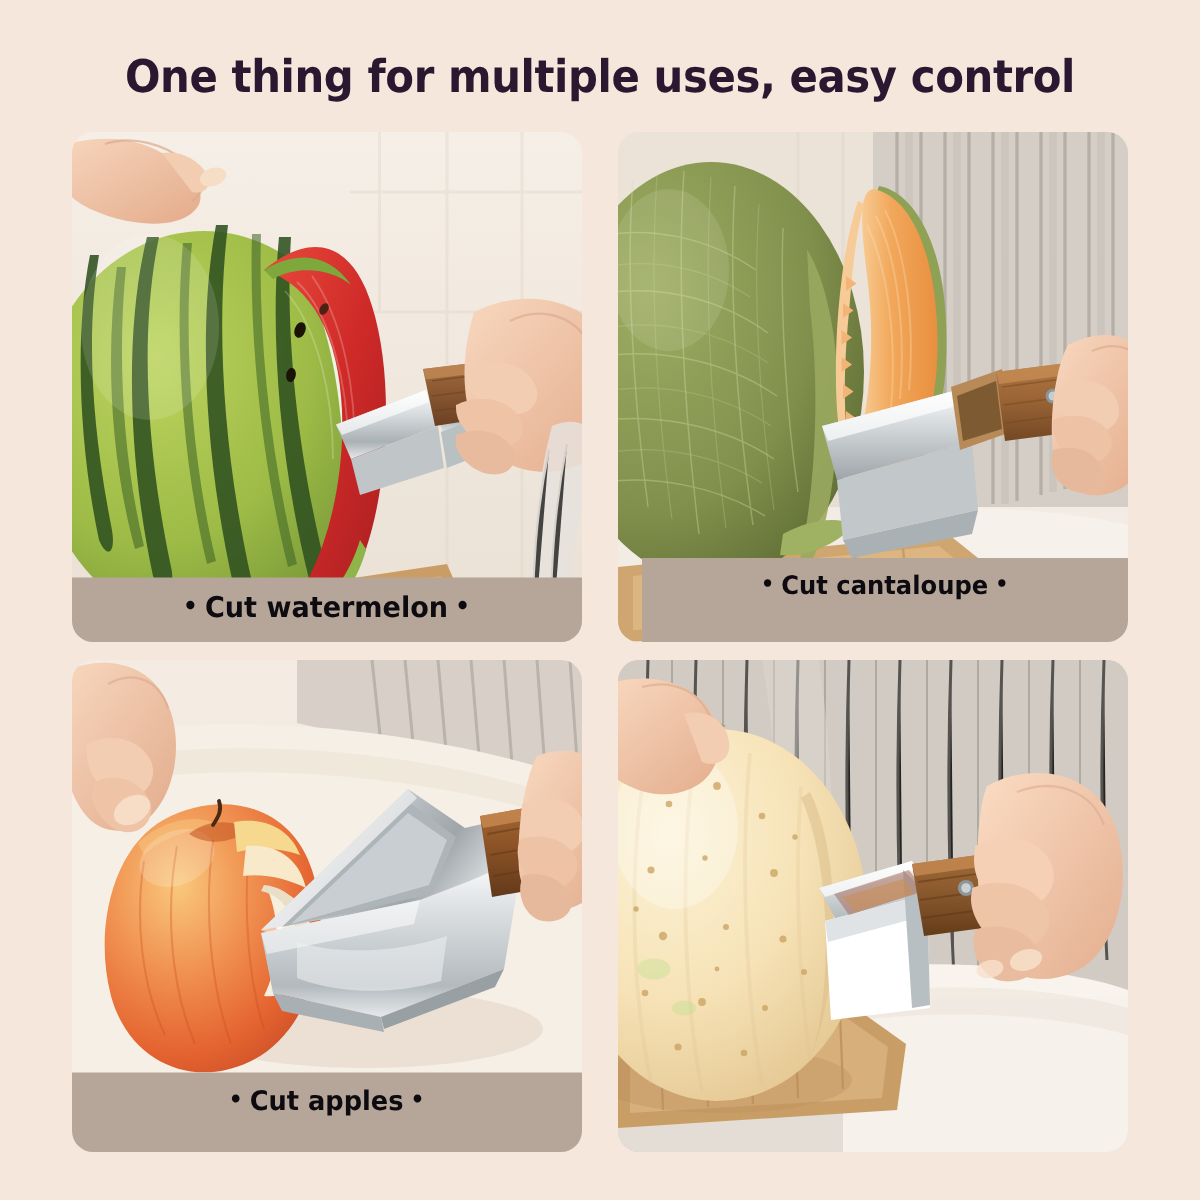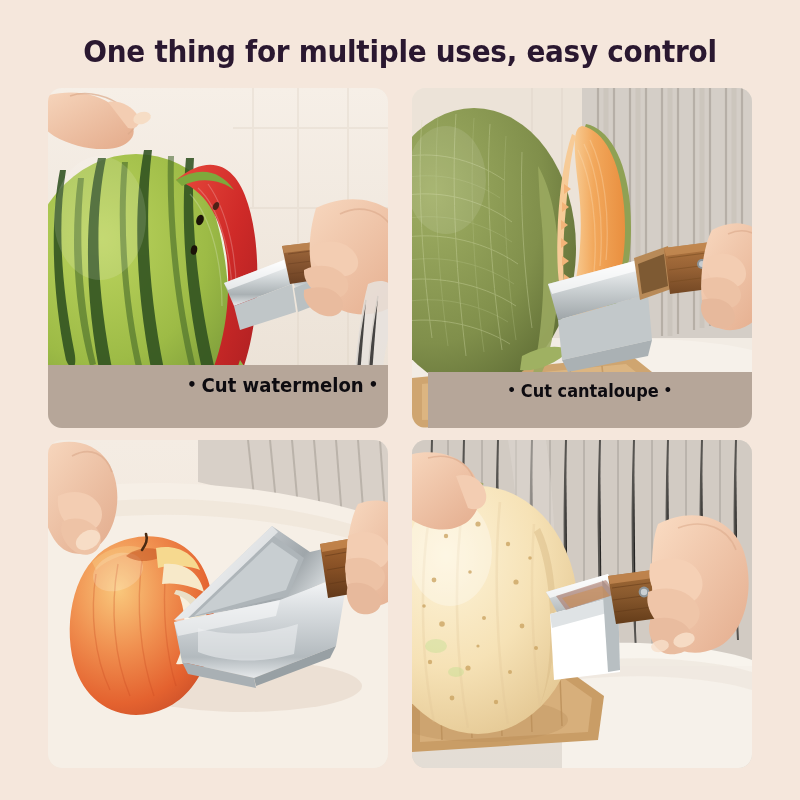--- a/index.html
+++ b/index.html
@@ -52,21 +52,21 @@
   .caption-bar{
     position:absolute;
     left:0;right:0;bottom:0;
     background:#b6a699;
     display:flex;
     align-items:flex-start;
     justify-content:center;
     padding-top:9px;
     box-sizing:border-box;
   }
-  .p1 .caption-bar{height:63px;justify-content:flex-end;}
+  .p1 .caption-bar{height:43px;}
   .p2 .caption-bar{height:56px;margin-left:16px;}
   .p3 .caption-bar{height:53px;}
   .p4 .caption-bar{height:53px;}
 
   .caption-text{
     font-family:"DejaVu Sans",sans-serif;
     font-weight:700;
     color:#0d0b10;
     white-space:nowrap;
     transform:scaleX(0.95);
@@ -485,20 +485,25 @@
             </g>
             <circle cx="306" cy="128" r="5.4" fill="#8d9498"></circle>
             <circle cx="306" cy="128" r="3.2" fill="#cbd0d3"></circle>
 
             <path d="M310 64 C336 54 360 66 364 94 C368 124 356 156 336 164 C316 172 300 160 298 140 C296 114 302 78 310 64 Z" fill="url(#a-skin)"></path>
             <path d="M300 96 C316 88 334 92 340 106 C346 118 336 130 322 130 C308 130 296 114 300 98 Z" fill="#f3cdb2"></path>
             <path d="M298 120 C314 114 330 120 336 132 C340 144 330 154 316 152 C304 150 294 134 298 122 Z" fill="#edc2a5"></path>
             <path d="M300 144 C314 140 328 146 332 158 C336 168 326 176 314 174 C302 172 296 156 300 146 Z" fill="#e7b99c"></path>
           </g>
         </svg>
+      </div>
+      <div class="caption-bar">
+        <div class="caption-text">
+          <span class="dot">•</span><span>Cut apples</span><span class="dot">•</span>
+        </div>
       </div>
     </div>
 
     <div class="panel p4">
       <div class="photo">
         <svg viewBox="0 0 340 328" preserveAspectRatio="xMidYMid slice">
           <defs>
             <linearGradient id="m-bg" x1="0" y1="0" x2="0" y2="1">
               <stop offset="0" stop-color="#ddd6cd"></stop>
                 <stop offset="1" stop-color="#cfc7be"></stop>

